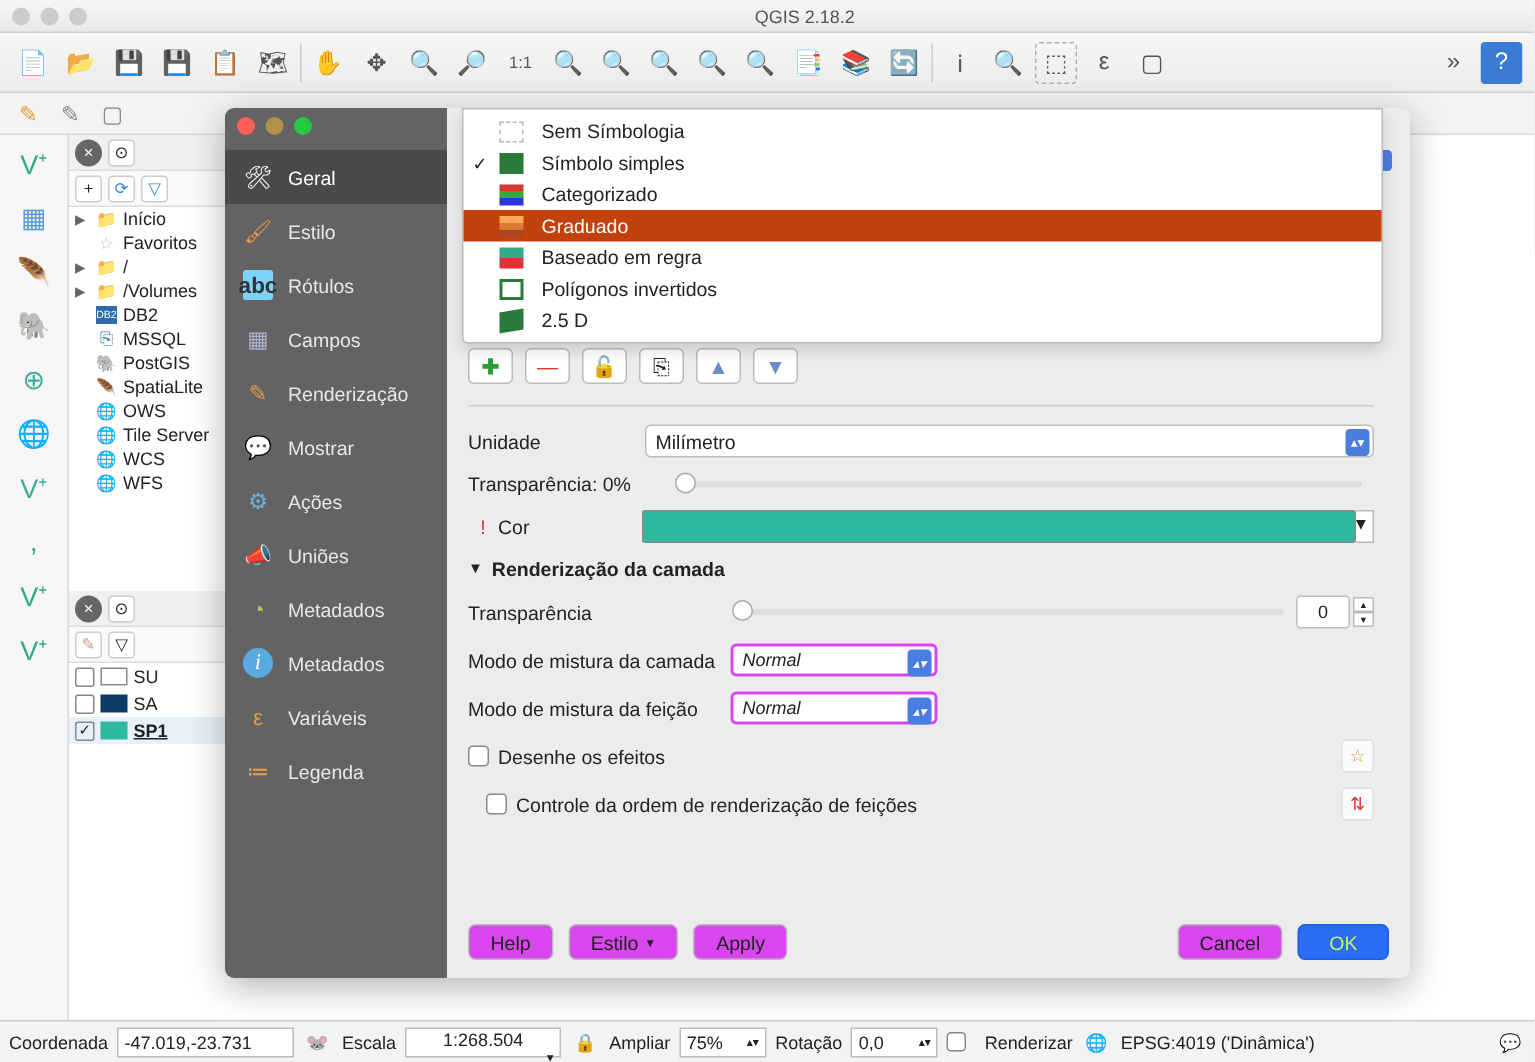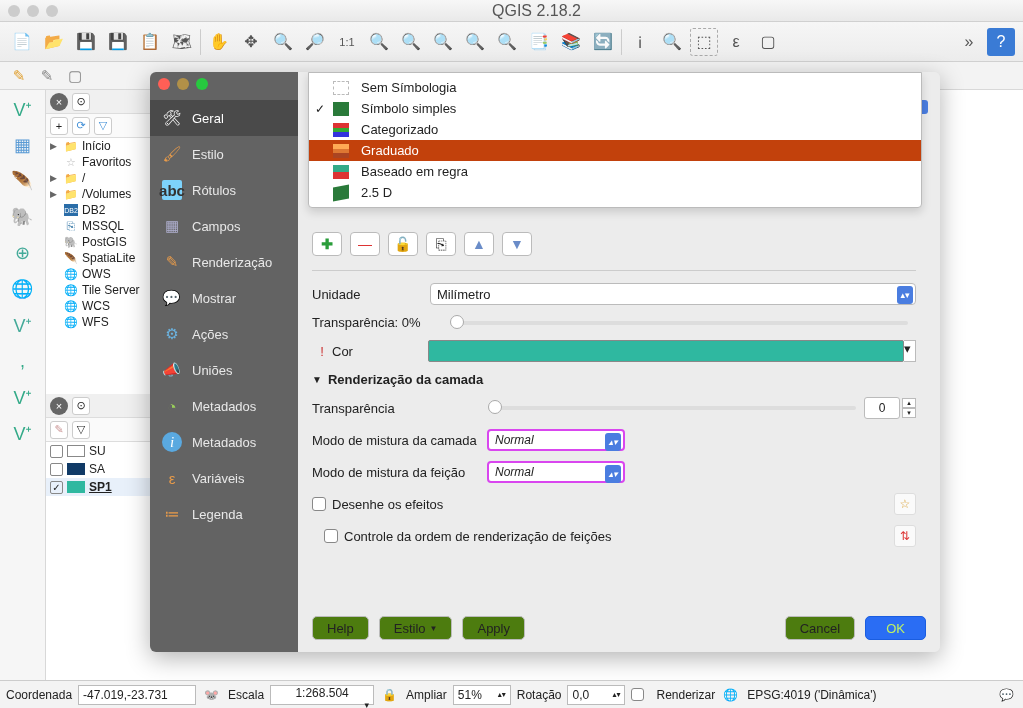--- a/index.html
+++ b/index.html
@@ -2,21 +2,21 @@
 <html><head>
 <meta charset="utf-8">
 <style>
 * { box-sizing: border-box; margin: 0; padding: 0; font-family: -apple-system, "Helvetica Neue", Arial, sans-serif; }
 body { width: 1023px; height: 708px; background: #f0f0f0; overflow: hidden; font-size: 13px; color: #222; }
 
 
 .titlebar { height: 22px; background: linear-gradient(#f7f7f7,#e9e9e9); display:flex; align-items:center; padding:0 8px; border-bottom:1px solid #d0d0d0;}
 .traffic { display:flex; gap:7px; }
 .traffic span { width:12px; height:12px; border-radius:50%; background:#ccc; display:inline-block;}
-.titlebar .title { flex:1; text-align:center; font-size:16px; color:#555; }
+.titlebar .title { flex:1; text-align:center; font-size:12px; color:#555; }
 
 
 .main-toolbar { height:40px; background:linear-gradient(#f6f6f6,#ececec); border-bottom:1px solid #d0d0d0; display:flex; align-items:center; padding:0 8px; gap:4px; }
 .tbtn { width:28px; height:28px; border:1px solid transparent; border-radius:3px; display:flex; align-items:center; justify-content:center; font-size:16px; color:#555; background:transparent;}
 .tbtn.sep { width:1px; height:26px; background:#ccc; border:none; }
 
 
 .toolbar2 { height:28px; background:#f3f3f3; border-bottom:1px solid #d8d8d8; display:flex; align-items:center; padding:0 8px; gap:6px;}
 .toolbar2 .t2 { width:22px; height:22px; display:flex;align-items:center;justify-content:center;font-size:15px;color:#888;}
 
@@ -104,21 +104,21 @@
 .sect-hdr .tri{font-size:10px;}
 
 .checkbox { width:14px; height:14px; border:1px solid #888; border-radius:3px; background:#fff; margin-right:6px;}
 
 .smallsel { width:138px; height:22px; border:2px solid #d946ef; border-radius:4px; background:#fff; padding:0 6px; display:flex; align-items:center; position:relative; font-size:12px;font-style:italic;}
 .smallsel .arr{position:absolute;right:2px;top:2px;width:16px;height:18px;background:#4a7de0;border-radius:3px;color:#fff;display:flex;align-items:center;justify-content:center;font-size:9px;flex-direction:column;line-height:5px;}
 
 .rightic{width:22px;height:22px;border:1px solid #ddd;border-radius:3px;background:#fafafa;display:flex;align-items:center;justify-content:center;font-size:12px;}
 
 .dfooter { display:flex; align-items:center; gap:10px; padding-top:8px; border-top:0;}
-.btn { height:24px; padding:0 14px; border:1px solid #bbb; border-radius:5px; background:#4d7c0f; font-size:13px; display:flex;align-items:center;}
+.btn { height:24px; padding:0 14px; border:1px solid #bbb; border-radius:5px; background:#d946ef; font-size:13px; display:flex;align-items:center;}
 .btn.blue { background:#2a6df4; color:#bef264; border-color:#1a5de0; padding:0 20px;}
 .btn .ddar{margin-left:4px;font-size:8px;}
 
 
 .statusbar { position:absolute; bottom:0; left:0; right:0; height:28px; background:#f3f3f3; border-top:1px solid #ccc; display:flex; align-items:center; padding:0 6px; gap:6px; font-size:12px;}
 .statusbar .sbox{height:20px;border:1px solid #bbb;background:#fff;padding:0 4px;display:flex;align-items:center;}
 .statusbar .sic{width:20px;height:20px;display:flex;align-items:center;justify-content:center;}
 
 </style>
 </head>
@@ -459,20 +459,24 @@
       </div>
     <div class="ddi sel">
         <span class="ddic" style="background:linear-gradient(#fa5 33%,#d73 33% 66%,#a42 66%);"></span>
         <span>Graduado</span>
       </div>
     <div class="ddi">
         <span class="ddic" style="background:linear-gradient(#3a8 50%,#d33 50%);"></span>
         <span>Baseado em regra</span>
       </div>
     <div class="ddi">
+        <span class="ddic" style="border:2px solid #2a7a3a;"></span>
+        <span>Polígonos invertidos</span>
+      </div>
+    <div class="ddi">
         <span class="ddic" style="background:#2a7a3a;transform:skewY(-10deg);"></span>
         <span>2.5 D</span>
       </div>
   </div>
   <div class="dhandle">
       <div class="h"></div>
     </div>
 </div>
 
 <div class="statusbar">
@@ -482,21 +486,21 @@
     </div>
   <div class="sic">🐭</div>
   <span>Escala</span>
   <div class="sbox" style="width:104px;flex-direction:column;">
       <span>1:268.504</span>
       <span style="margin-left:auto;font-size:9px;">▾</span>
     </div>
   <div class="sic">🔒</div>
   <span>Ampliar</span>
   <div class="sbox" style="width:58px;">
-      <span>51%</span>
+      <span>75%</span>
       <span style="margin-left:auto;font-size:8px;">▴▾</span>
     </div>
   <span>Rotação</span>
   <div class="sbox" style="width:58px;">
       <span>0,0</span>
       <span style="margin-left:auto;font-size:8px;">▴▾</span>
     </div>
   <div class="checkbox" style="width:13px;height:13px;"></div>
   <span>Renderizar</span>
   <div class="sic">🌐</div>

